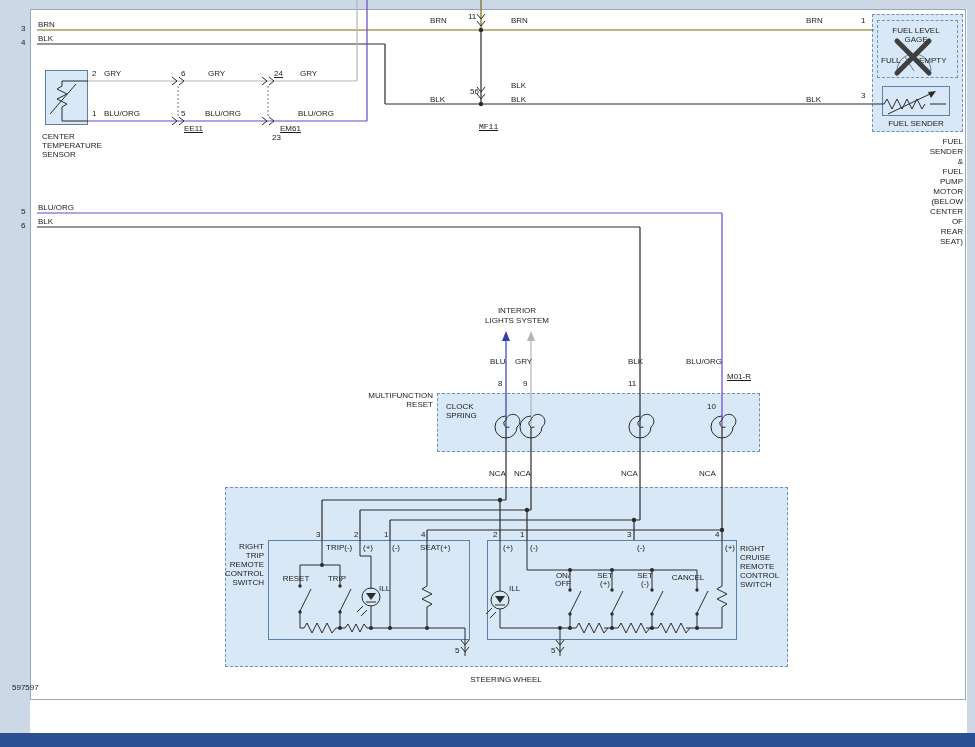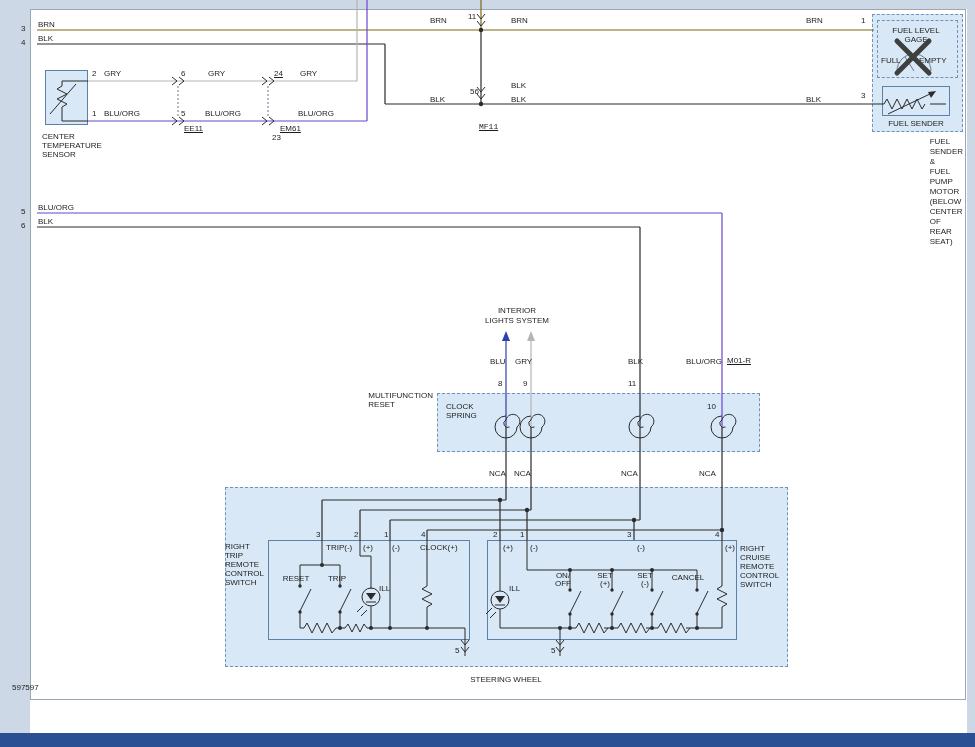--- a/index.html
+++ b/index.html
@@ -9,21 +9,21 @@
   #page-border{position:absolute;left:30px;top:9px;width:936px;height:691px;
        border:1px solid var(--pborder);box-sizing:border-box;z-index:0}
   .dbox,.sbox{position:absolute;background:var(--boxfill);box-sizing:border-box;z-index:1}
   .dbox{border:1px dashed var(--boxborder)}
   .sbox{border:1px solid var(--sborder)}
   #wires{position:absolute;left:0;top:0;z-index:10;pointer-events:none}
   #cursor-layer{position:absolute;left:888px;top:34px;z-index:30}
   #labels .lbl{position:absolute;font-size:8px;line-height:9px;color:var(--text);
        white-space:pre-line;z-index:20}
   #labels .lbl.center{transform:translateX(-50%);text-align:center}
-  #labels .lbl.right{transform:translateX(-100%);text-align:left}
+  #labels .lbl.right{transform:translateX(-100%);text-align:right}
   #labels .lbl.u{text-decoration:underline}
   #taskbar{position:absolute;left:0;top:733px;width:975px;height:14px;
        background:var(--taskbar);z-index:40}
   .w{fill:none;stroke-width:1.2}
   .thin{fill:none;stroke-width:1}
   .dash{fill:none;stroke-width:1;stroke-dasharray:2,2}
 </style>
 </head>
 <body>
 
@@ -228,21 +228,21 @@
     <span class="lbl center" style="left: 517px; top: 306px; line-height: 10px;">INTERIOR
 LIGHTS SYSTEM</span>
     <span class="lbl" style="left: 490px; top: 357px;">BLU</span>
     <span class="lbl" style="left: 515px; top: 357px;">GRY</span>
     <span class="lbl" style="left: 628px; top: 357px;">BLK</span>
     <span class="lbl" style="left: 686px; top: 357px;">BLU/ORG</span>
     <span class="lbl" style="left: 498px; top: 379px;">8</span>
     <span class="lbl" style="left: 523px; top: 379px;">9</span>
     <span class="lbl" style="left: 628px; top: 379px;">11</span>
     <span class="lbl" style="left: 707px; top: 402px;">10</span>
-    <span class="lbl u" style="left: 727px; top: 356px;">M01-R</span>
+    <span class="lbl u" style="left: 727px; top: 372px;">M01-R</span>
     <span class="lbl right" style="left: 433px; top: 391px;">MULTIFUNCTION
 RESET</span>
     <span class="lbl" style="left: 446px; top: 402px;">CLOCK
 SPRING</span>
     <span class="lbl" style="left: 489px; top: 469px;">NCA</span>
     <span class="lbl" style="left: 514px; top: 469px;">NCA</span>
     <span class="lbl" style="left: 621px; top: 469px;">NCA</span>
     <span class="lbl" style="left: 699px; top: 469px;">NCA</span>
     <span class="lbl right" style="left: 264px; top: 542px;">RIGHT
 TRIP
@@ -254,21 +254,21 @@
 REMOTE
 CONTROL
 SWITCH</span>
     <span class="lbl" style="left: 316px; top: 530px;">3</span>
     <span class="lbl" style="left: 354px; top: 530px;">2</span>
     <span class="lbl" style="left: 384px; top: 530px;">1</span>
     <span class="lbl" style="left: 421px; top: 530px;">4</span>
     <span class="lbl" style="left: 326px; top: 543px;">TRIP(-)</span>
     <span class="lbl" style="left: 363px; top: 543px;">(+)</span>
     <span class="lbl" style="left: 392px; top: 543px;">(-)</span>
-    <span class="lbl" style="left: 420px; top: 543px;">CLOCK(+)</span>
+    <span class="lbl" style="left: 420px; top: 543px;">SEAT(+)</span>
     <span class="lbl center" style="left: 296px; top: 574px;">RESET</span>
     <span class="lbl center" style="left: 337px; top: 574px;">TRIP</span>
     <span class="lbl" style="left: 379px; top: 584px;">ILL</span>
     <span class="lbl" style="left: 455px; top: 646px;">5</span>
     <span class="lbl" style="left: 493px; top: 530px;">2</span>
     <span class="lbl" style="left: 520px; top: 530px;">1</span>
     <span class="lbl" style="left: 627px; top: 530px;">3</span>
     <span class="lbl" style="left: 715px; top: 530px;">4</span>
     <span class="lbl" style="left: 503px; top: 543px;">(+)</span>
     <span class="lbl" style="left: 530px; top: 543px;">(-)</span>

